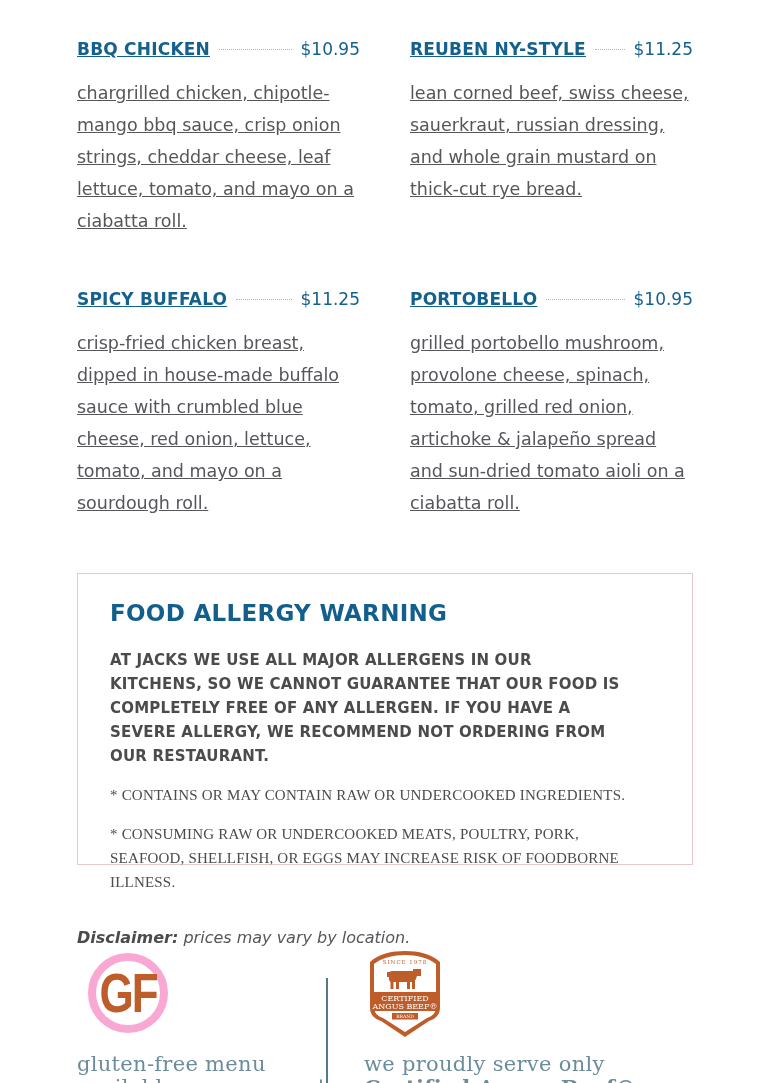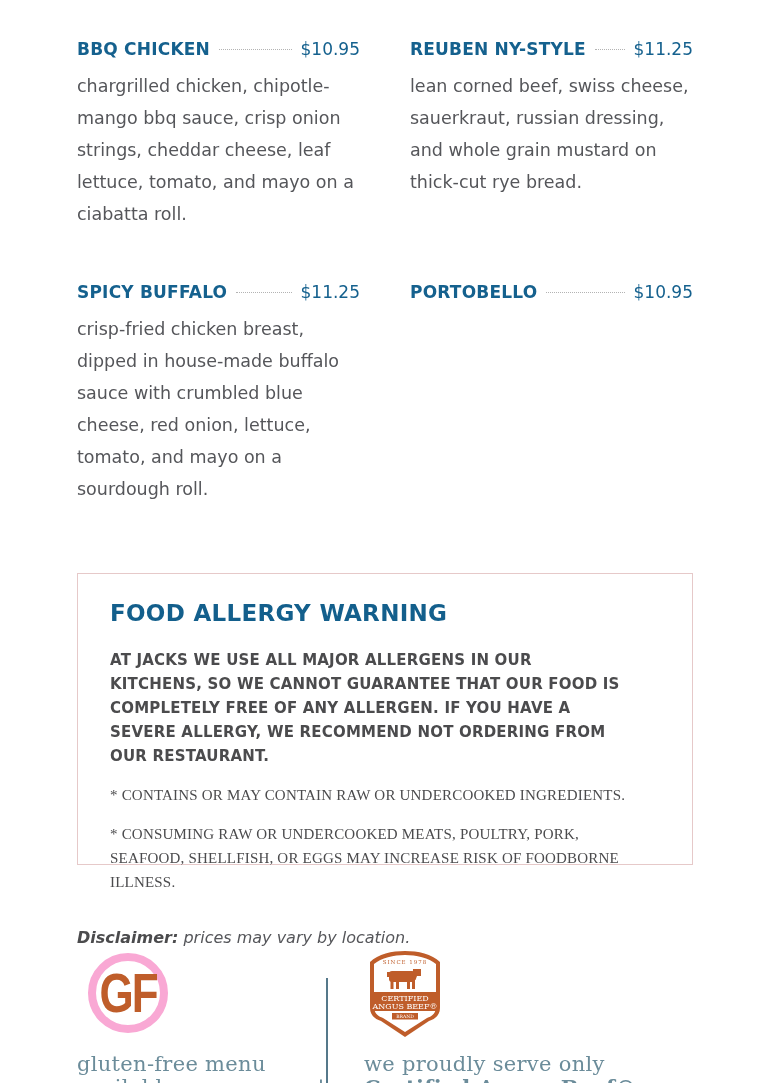--- a/index.html
+++ b/index.html
@@ -28,39 +28,41 @@
     display: flex;
     align-items: baseline;
     line-height: 26px;
   }
   .item-name {
     font-size: 17px;
     font-weight: bold;
     color: #15618e;
     letter-spacing: 0.2px;
     white-space: nowrap;
+    text-decoration: underline;
   }
   .leader {
     flex: 1;
     border-bottom: 1px dotted #b3b3b3;
     margin: 0 9px;
     transform: translateY(-5px);
     min-width: 14px;
   }
   .item-price {
     font-size: 17px;
     font-weight: normal;
     color: #15618e;
     white-space: nowrap;
   }
   .item-desc {
-    margin-top: 8px;
+    margin-top: 15px;
     font-size: 17.5px;
     line-height: 32px;
     color: #55565a;
+    text-decoration: underline;
   }
 
   
   .allergy-box {
     position: absolute;
     left: 77px; top: 573px;
     width: 616px;
     height: 292px;
     border: 1px solid #e6c9c9;
     padding: 24px 32px 32px 32px;
@@ -179,20 +181,21 @@
       </div>
       <div class="item-desc">crisp-fried chicken breast, dipped in house-made buffalo sauce with crumbled blue cheese, red onion, lettuce, tomato, and mayo on a sourdough roll.</div>
     </div>
 
     <div class="menu-item">
       <div class="item-header">
         <span class="item-name">PORTOBELLO</span>
         <span class="leader"></span>
         <span class="item-price">$10.95</span>
       </div>
+      <div class="item-desc">grilled portobello mushroom, provolone cheese, spinach, tomato, grilled red onion, artichoke &amp; jalapeño spread and sun-dried tomato aioli on a ciabatta roll.</div>
     </div>
 
   </div>
 
   <div class="allergy-box">
     <div class="allergy-title">FOOD ALLERGY WARNING</div>
     <p class="allergy-bold">AT JACKS WE USE ALL MAJOR ALLERGENS IN OUR KITCHENS, SO WE CANNOT GUARANTEE THAT OUR FOOD IS COMPLETELY FREE OF ANY ALLERGEN. IF YOU HAVE A SEVERE ALLERGY, WE RECOMMEND NOT ORDERING FROM OUR RESTAURANT.</p>
     <p class="allergy-note">* CONTAINS OR MAY CONTAIN RAW OR UNDERCOOKED INGREDIENTS.</p>
     <p class="allergy-note">* CONSUMING RAW OR UNDERCOOKED MEATS, POULTRY, PORK, SEAFOOD, SHELLFISH, OR EGGS MAY INCREASE RISK OF FOODBORNE ILLNESS.</p>
   </div>

